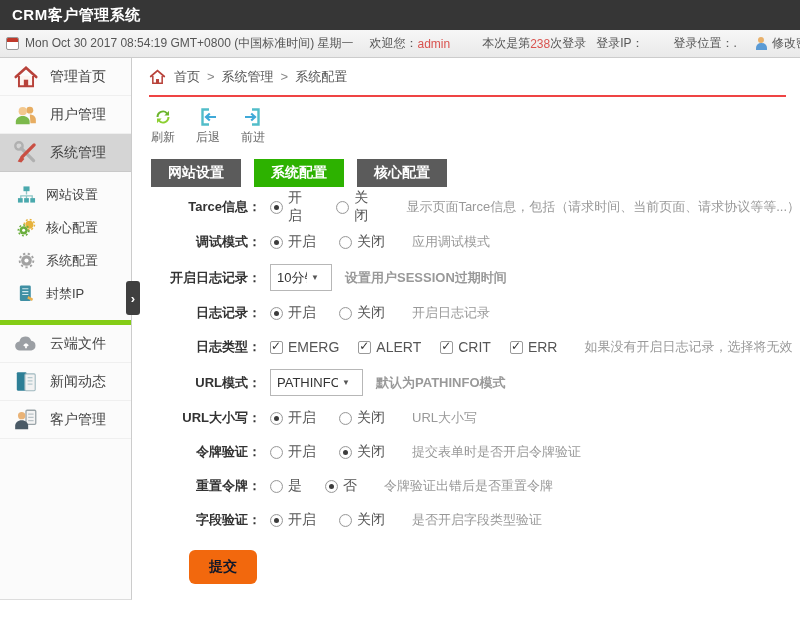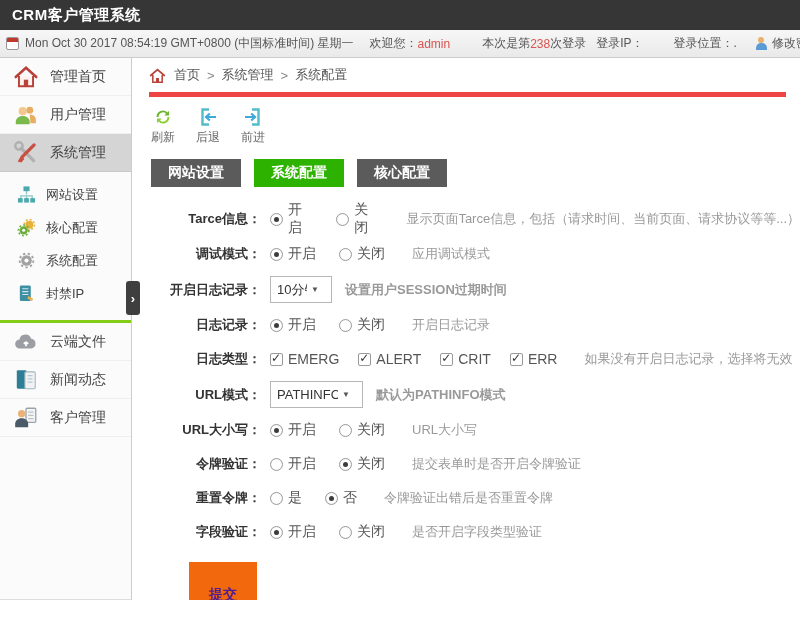--- a/index.html
+++ b/index.html
@@ -24,62 +24,62 @@
 
   
   .mainrow { position:relative; height:542px; display:flex; }
   .sidebar { width:132px; background:#fbfbfb; border-right:1px solid #ccc; border-bottom:1px solid #ddd; flex:none; }
   .side-item { display:flex; align-items:center; height:38px; padding-left:13px; font-size:14px; color:#444; cursor:pointer; border-bottom:1px solid #efefef; }
   .side-item .sicon { width:26px; height:26px; margin-right:11px; flex:none; display:flex; align-items:center; justify-content:center; }
   .side-item.active { background:#d5d5d5; border-bottom:1px solid #c9c9c9; }
   .side-sub { padding:6px 0 10px 0; }
   .side-sub .side-item { height:33px; font-size:13px; border-bottom:none; padding-left:17px; }
   .side-sub .side-item .sicon { width:19px; height:19px; margin-right:10px; }
-  .side-group { border-top:3px solid #84cc16; }
+  .side-group { border-top:5px solid #84cc16; }
   .collapse-handle { position:absolute; left:126px; top:223px; width:14px; height:34px; background:#3f3f3f; border-radius:3px;
                      color:#fff; font-size:13px; font-weight:bold; display:flex; align-items:center; justify-content:center; cursor:pointer; z-index:5; }
 
   .content { flex:1; background:#fff; padding:0 0 0 17px; overflow:hidden; }
-  .breadcrumb { height:39px; display:flex; align-items:center; font-size:13px; color:#555; border-bottom:5px solid #ef4444; margin-right:14px; }
+  .breadcrumb { height:39px; display:flex; align-items:center; font-size:13px; color:#555; border-bottom:2px solid #ef4444; margin-right:14px; }
   .breadcrumb .bc-sep { margin:0 7px; color:#888; }
   .breadcrumb .bc-link { cursor:pointer; }
   .bc-home { margin-right:8px; display:flex; }
 
   .toolbar { display:flex; margin:10px 0 0 2px; }
   .tool { display:flex; flex-direction:column; align-items:center; margin-right:21px; cursor:pointer; font-size:12px; color:#666; }
   .tool .ticon { width:20px; height:20px; margin-bottom:2px; display:flex; }
 
   .tabs { display:flex; margin:13px 0 0 2px; }
   .tab { padding:5px 17px; margin-right:13px; background:#5b5b5b; color:#fff; font-size:14px; font-weight:bold; cursor:pointer; }
   .tab.active { background:#2db200; }
 
   
-  .form { margin-top:14px; }
+  .form { margin-top:2px; }
   .frow { display:flex; align-items:center; min-height:34px; }
   .frow.selrow { min-height:37px; }
   .flabel { width:112px; text-align:right; font-size:13px; font-weight:bold; color:#333; flex:none; }
   .ctrls { display:flex; align-items:center; margin-left:9px; }
   .opt { display:flex; align-items:center; cursor:pointer; }
   .opt + .opt { margin-left:23px; }
   .cbopt + .cbopt { margin-left:19px; }
   .optlab { font-size:14px; color:#555; margin-left:5px; }
   .radio { width:13px; height:13px; border:1px solid #9a9a9a; border-radius:50%; background:radial-gradient(#fff 55%,#e3e3e3); position:relative; flex:none; }
   .radio.checked::after { content:""; position:absolute; left:3px; top:3px; width:5px; height:5px; border-radius:50%; background:#3c3c3c; }
   .checkbox { width:13px; height:13px; border:1px solid #9a9a9a; background:#fff; border-radius:2px; position:relative; flex:none; }
   .checkbox.checked::after { content:"\2713"; position:absolute; left:0px; top:-2px; font-size:12px; font-weight:bold; color:#333; line-height:1; }
   .sel { display:inline-flex; align-items:center; border:1px solid #b7b7b7; height:27px; background:#fff; padding:0 12px 0 6px; cursor:pointer; overflow:hidden; flex:none; }
   .sel .seltxt { font-size:13px; color:#333; white-space:nowrap; overflow:hidden; }
   .sel .selarr { font-size:8px; color:#555; margin-left:4px; flex:none; }
   .sel-session { width:62px; }
   .sel-url { width:93px; }
   .hint { font-size:13px; color:#999; margin-left:27px; white-space:nowrap; }
   .selrow .hint { margin-left:13px;font-weight:bold; }
 
-  .submit-btn { display:inline-block; margin:13px 0 0 40px; background:#f2680d; color:#4c1d95; font-size:14px; font-weight:bold;
-                padding:24px 20px; border:none; border-radius:0; cursor:pointer; }
+  .submit-btn { display:inline-block; margin:13px 0 0 40px; background:#f2680d; color:#0f172a; font-size:14px; font-weight:bold;
+                padding:8px 20px; border:none; border-radius:6px; cursor:pointer; }
 </style>
 </head>
 <body>
 
 <div class="app">
 
   <div class="topbar">
     <span class="title">CRM客户管理系统</span>
   </div>
 

